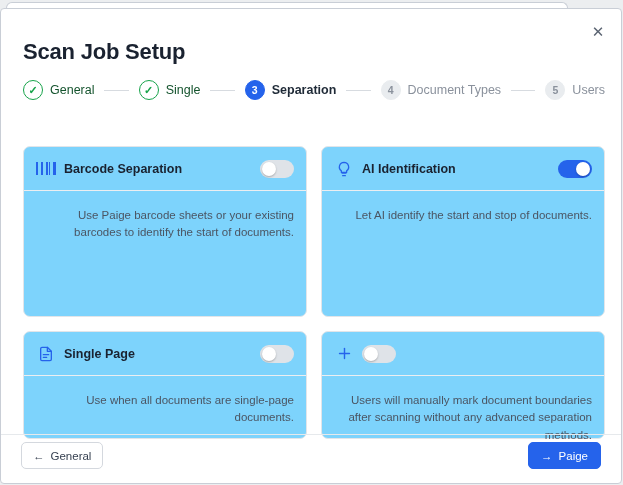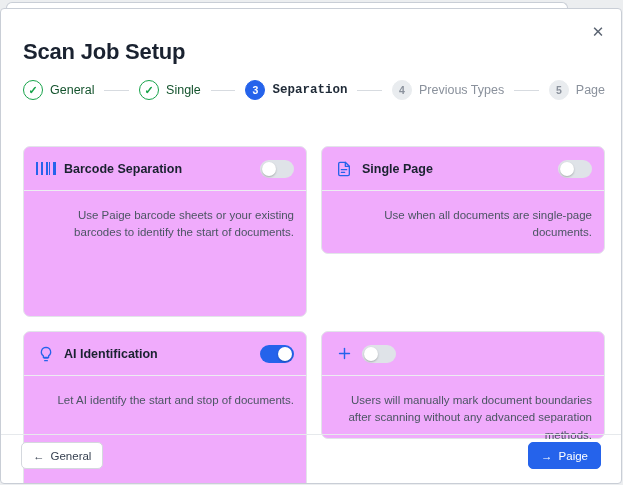--- a/index.html
+++ b/index.html
@@ -94,21 +94,21 @@
   .step-circle.todo {
     background: #e9ecef;
     color: #8a919c;
     border: 1.5px solid #e9ecef;
   }
   .step-label {
     font-size: 12.5px;
     color: #8a919c;
   }
   .step-label.done { color: #14532d; }
-  .step-label.current { color: #1f2a37; font-weight: bold; font-family: Liberation Mono, monospace; }
+  .step-label.current { color: #1f2a37; font-weight: bold; }
   .connector {
     height: 1px;
     background: #d7dbe0;
     flex: 1 1 auto;
     margin: 0 10px;
     min-width: 12px;
   }
   .connector.short { max-width: 58px; }
 
   .subtitle {
@@ -125,21 +125,21 @@
     width: 582px;
     display: flex;
     flex-wrap: wrap;
     gap: 14px;
   }
   .card {
     width: 284px;
     box-sizing: border-box;
     border: 1px solid #e2e5e9;
     border-radius: 7px;
-    background: #f0abfc;
+    background: #7dd3fc;
   }
   .card.tall { height: 171px; }
   .card.short { height: 108px; }
   .card-head {
     height: 44px;
     display: flex;
     align-items: center;
     padding: 0 12px;
     border-bottom: 1px solid #eceef1;
     box-sizing: border-box;
@@ -253,26 +253,26 @@
         <div class="step-label done">Single</div>
       </div>
       <div class="connector short"></div>
       <div class="step">
         <div class="step-circle current">3</div>
         <div class="step-label current">Separation</div>
       </div>
       <div class="connector"></div>
       <div class="step">
         <div class="step-circle todo">4</div>
-        <div class="step-label">Previous Types</div>
+        <div class="step-label">Document Types</div>
       </div>
       <div class="connector short"></div>
       <div class="step">
         <div class="step-circle todo">5</div>
-        <div class="step-label">Page</div>
+        <div class="step-label">Users</div>
       </div>
     </div>
 
 
     <div class="grid">
 
       <div class="card tall">
         <div class="card-head">
           <div class="card-icon">
             <div class="barcode">
@@ -285,57 +285,57 @@
                 <i class="g"></i>
                 <i class="w"></i>
             </div>
           </div>
           <div class="card-title">Barcode Separation</div>
           <div class="toggle">
               <div class="knob"></div>
             </div>
         </div>
         <div class="card-body">Use Paige barcode sheets or your existing barcodes to identify the start of documents.</div>
+      </div>
+
+      <div class="card tall">
+        <div class="card-head">
+          <div class="card-icon">
+            <svg width="16" height="16" viewBox="0 0 24 24" fill="none" stroke="#2563eb" stroke-width="2" stroke-linecap="round" stroke-linejoin="round">
+              <path d="M9 18h6"></path>
+                <path d="M10 22h4"></path>
+              <path d="M12 2a7 7 0 0 0-4 12.7V17h8v-2.3A7 7 0 0 0 12 2z"></path>
+            </svg>
+          </div>
+          <div class="card-title">AI Identification</div>
+          <div class="toggle on">
+              <div class="knob"></div>
+            </div>
+        </div>
+        <div class="card-body">Let AI identify the start and stop of documents.</div>
       </div>
 
       <div class="card short">
         <div class="card-head">
           <div class="card-icon">
             <svg width="16" height="16" viewBox="0 0 24 24" fill="none" stroke="#2563eb" stroke-width="2" stroke-linecap="round" stroke-linejoin="round">
               <path d="M14 2H6a2 2 0 0 0-2 2v16a2 2 0 0 0 2 2h12a2 2 0 0 0 2-2V8z"></path>
               <path d="M14 2v6h6"></path>
                 <path d="M8 13h8"></path>
                 <path d="M8 17h5"></path>
             </svg>
           </div>
           <div class="card-title">Single Page</div>
           <div class="toggle">
               <div class="knob"></div>
             </div>
         </div>
         <div class="card-body">Use when all documents are single-page documents.</div>
       </div>
 
-      <div class="card tall">
-        <div class="card-head">
-          <div class="card-icon">
-            <svg width="16" height="16" viewBox="0 0 24 24" fill="none" stroke="#2563eb" stroke-width="2" stroke-linecap="round" stroke-linejoin="round">
-              <path d="M9 18h6"></path>
-                <path d="M10 22h4"></path>
-              <path d="M12 2a7 7 0 0 0-4 12.7V17h8v-2.3A7 7 0 0 0 12 2z"></path>
-            </svg>
-          </div>
-          <div class="card-title">AI Identification</div>
-          <div class="toggle on">
-              <div class="knob"></div>
-            </div>
-        </div>
-        <div class="card-body">Let AI identify the start and stop of documents.</div>
-      </div>
-
       <div class="card short">
         <div class="card-head">
           <div class="card-icon">
             <svg width="17" height="17" viewBox="0 0 24 24" fill="none" stroke="#2563eb" stroke-width="2" stroke-linecap="round">
               <path d="M12 5v14"></path>
                 <path d="M5 12h14"></path>
             </svg>
           </div>
           <div class="toggle">
               <div class="knob"></div>

